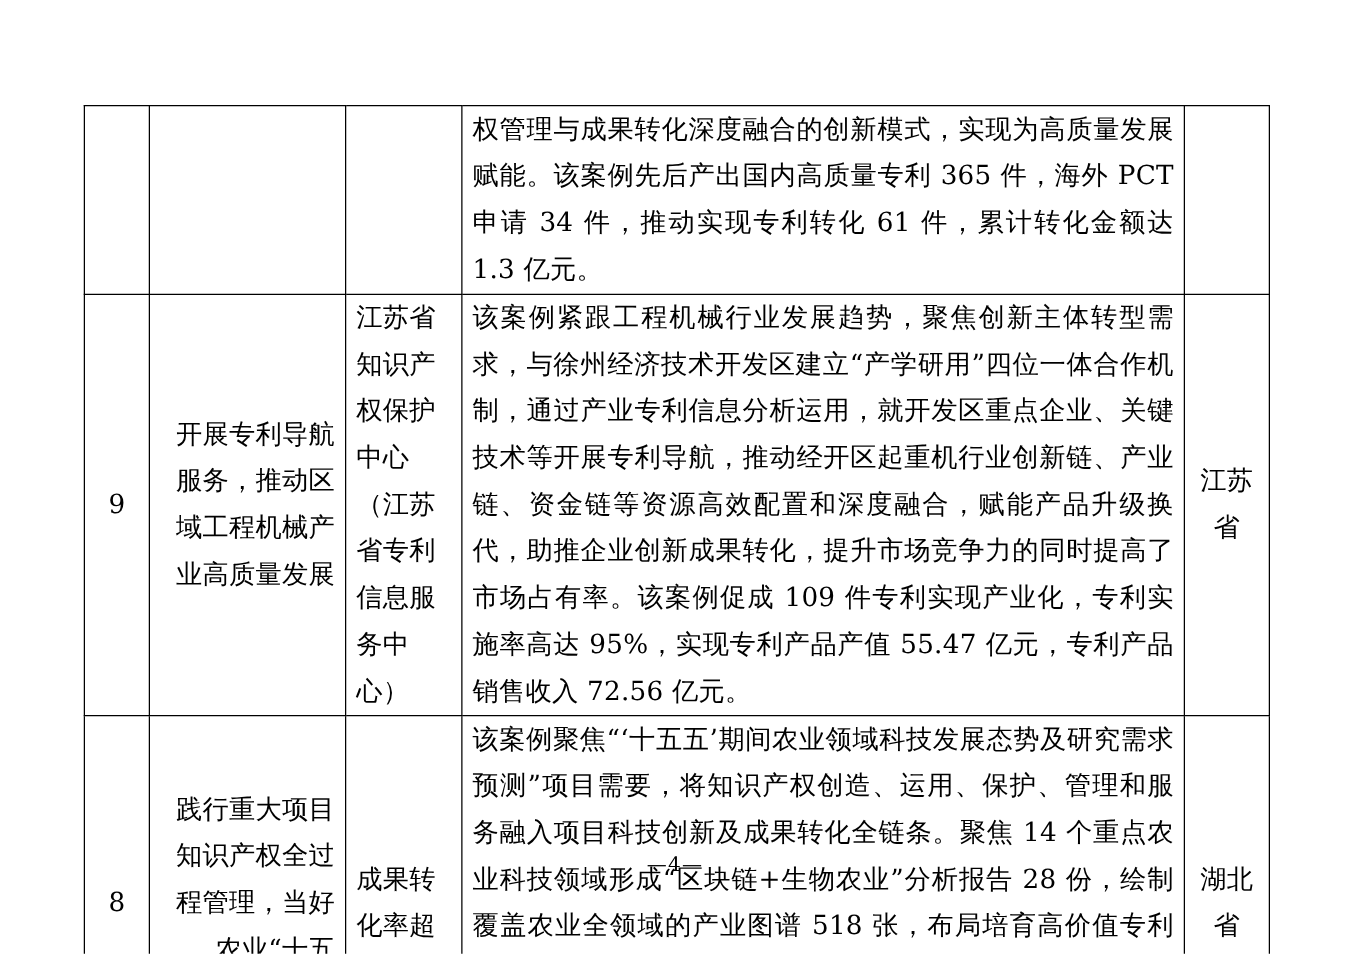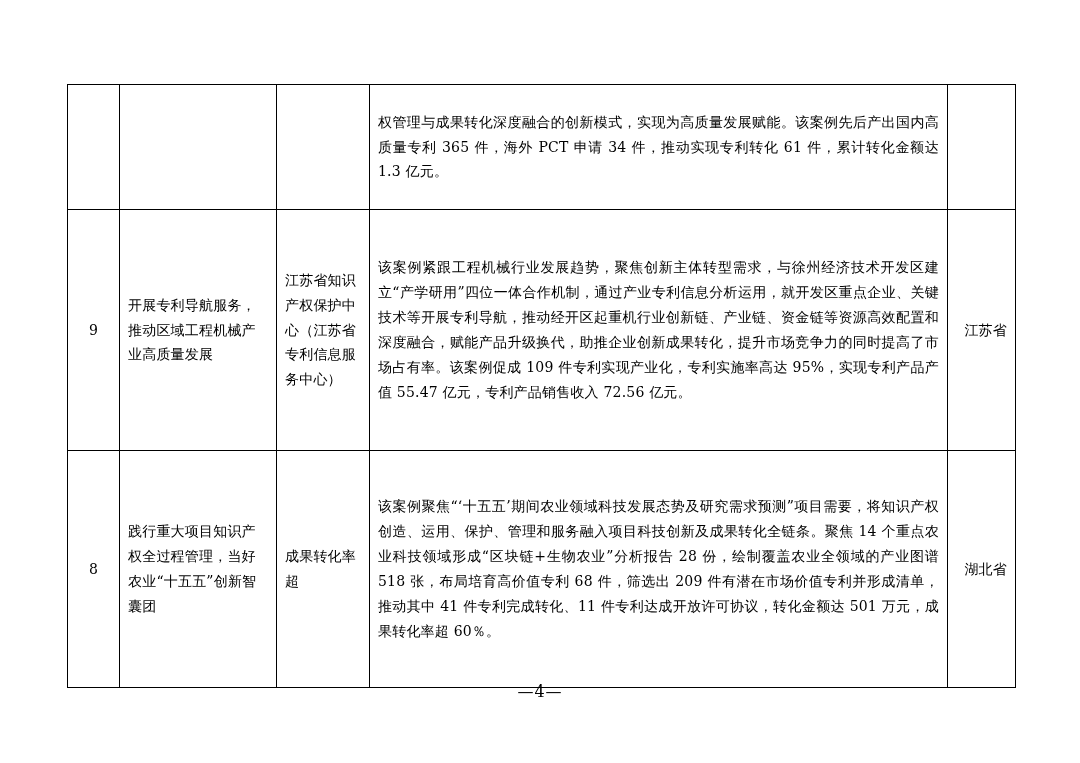--- a/index.html
+++ b/index.html
@@ -27,55 +27,55 @@
     position: absolute;
     left: 67px;
     top: 84px;
     width: 948px;
     border-collapse: collapse;
     table-layout: fixed;
   }
   .doc-table td {
     border: 1px solid #000000;
     vertical-align: middle;
-    padding: 14px 8px;
-    font-size: 14px;
+    padding: 0 8px;
+    font-size: 21px;
     line-height: 1.78;
     letter-spacing: 0.2px;
   }
   col.c-num { width: 52px; }
   col.c-title { width: 157px; }
   col.c-org { width: 93px; }
   col.c-desc { width: 578px; }
   col.c-prov { width: 68px; }
 
   .cell-num {
     text-align: center;
     font-size: 15.5px;
   }
   .cell-title {
-    text-align: left;
+    text-align: right;
     padding-left: 6px;
     padding-right: 6px;
   }
   .cell-org {
     text-align: left;
     padding-left: 4px;
     padding-right: 4px;
     line-height: 1.75;
   }
   .cell-desc {
     text-align: justify;
     text-justify: inter-ideograph;
     padding-left: 10px;
     padding-right: 10px;
     line-height: 1.82;
   }
   .cell-prov {
-    text-align: right;
+    text-align: center;
     padding-left: 2px;
     padding-right: 2px;
   }
   .row-cont td { height: 96px; }
   .row-9 td { height: 212px; }
   .row-10 td { height: 208px; }
 
   .page-number {
     position: absolute;
     left: 0;

